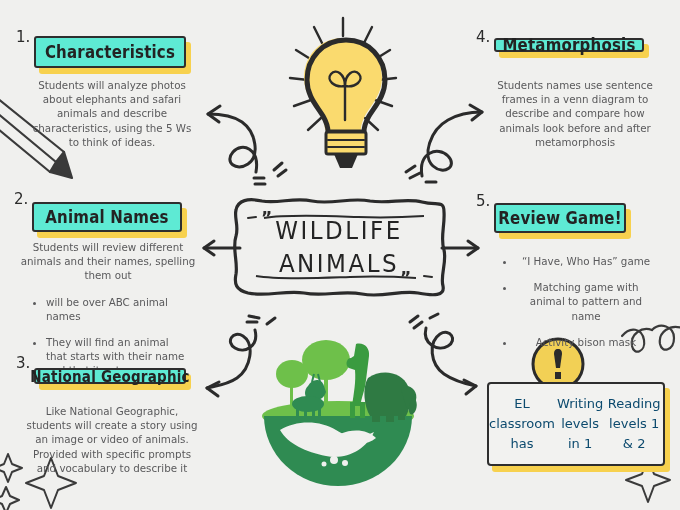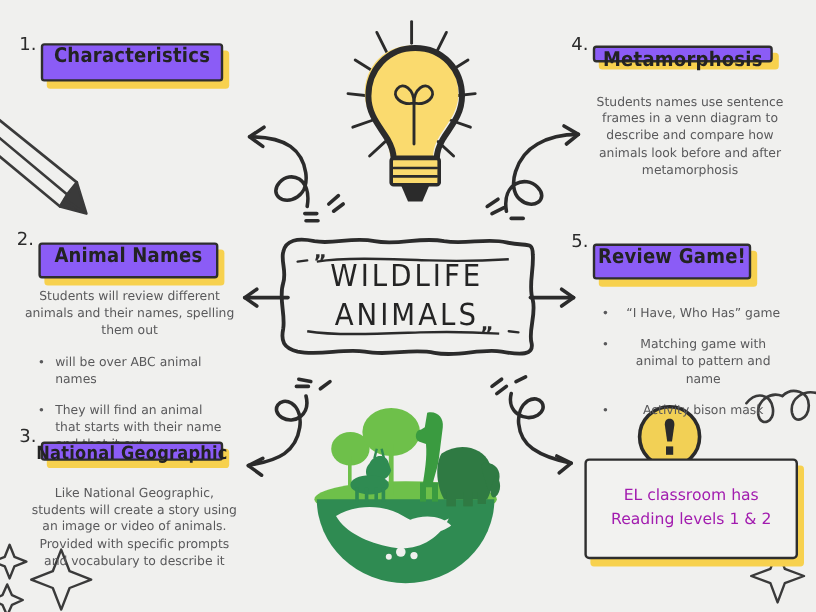--- a/index.html
+++ b/index.html
@@ -25,24 +25,24 @@
   
   .headwrap{position:absolute;}
   .headshadow{
     position:absolute;left:5px;top:6px;
     width:100%;height:100%;
     background:#f7d14e;
     border-radius:3px;
   }
   .headbox{
     position:relative;
-    background:#8b5cf6;
+    background:#5eead4;
     border:2.5px solid #2e2e2e;
     border-radius:3px;
-    display:flex;justify-content:center;
+    display:flex;align-items:center;justify-content:center;
     box-sizing:border-box;
     height:100%;
   }
   .headbox span{
     font-family:"DejaVu Sans", sans-serif;
     font-size:15px;
     font-weight:700;
     color:#232323;
     letter-spacing:0.2px;
     white-space:nowrap;
@@ -90,25 +90,25 @@
   .plainwrap{position:absolute;}
   .plainshadow{
     position:absolute;left:5px;top:6px;width:100%;height:100%;
     background:#f7d14e;border-radius:3px;
   }
   .plainbox{
     position:relative;height:100%;
     background:#f2f2f0;
     border:2.5px solid #2e2e2e;
     border-radius:4px;
-    display:flex;flex-direction:column;
+    display:flex;flex-direction:row;
     align-items:center;justify-content:center;
     box-sizing:border-box;
     font-family:"DejaVu Sans", sans-serif;
-    font-size:13px;line-height:20px;color:#a21caf;
+    font-size:13px;line-height:20px;color:#0c4a6e;
     text-align:center;
   }
   svg{display:block;overflow:visible;}
 </style>
 </head>
 <body>
 
 <div class="stage">
 
   <svg class="abs" style="left:-6px;top:96px;" width="96" height="92">
@@ -290,20 +290,23 @@
     </div>
   </div>
 
   <div class="abs num" style="left:16px;top:28px;">1.</div>
   <div class="headwrap" style="left:34px;top:36px;width:152px;height:32px;">
     <div class="headshadow"></div>
     <div class="headbox">
       <span>Characteristics</span>
     </div>
   </div>
+  <div class="body" style="left:26px;top:78px;width:172px;">
+    <div>Students will analyze photos about elephants and safari animals and describe characteristics, using the 5 Ws to think of ideas.</div>
+  </div>
 
   <div class="abs num" style="left:14px;top:190px;">2.</div>
   <div class="headwrap" style="left:32px;top:202px;width:150px;height:30px;">
     <div class="headshadow"></div>
     <div class="headbox">
       <span>Animal Names</span>
     </div>
   </div>
   <div class="body" style="left:18px;top:240px;width:180px;">
     <div>Students will review different animals and their names, spelling them out</div>
@@ -347,17 +350,18 @@
       <li>“I Have, Who Has” game</li>
       <li>Matching game with animal to pattern and name</li>
       <li>Activity bison mask</li>
     </ul>
   </div>
 
   <div class="plainwrap" style="left:487px;top:382px;width:178px;height:84px;">
     <div class="plainshadow"></div>
     <div class="plainbox">
       <div>EL classroom has</div>
+      <div>Writing levels in 1</div>
       <div>Reading levels 1 &amp; 2</div>
     </div>
   </div>
 
 </div>
 
 </body></html>

